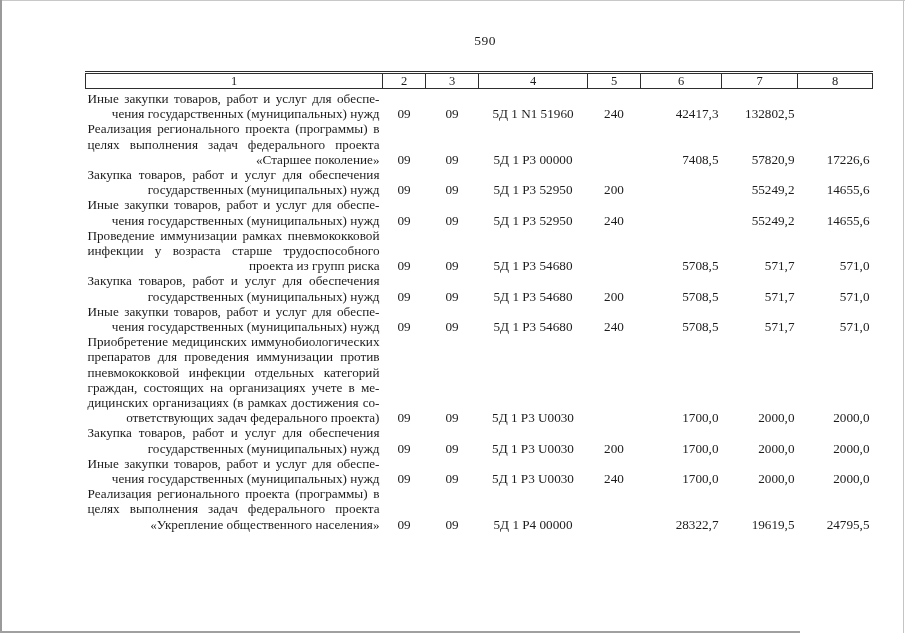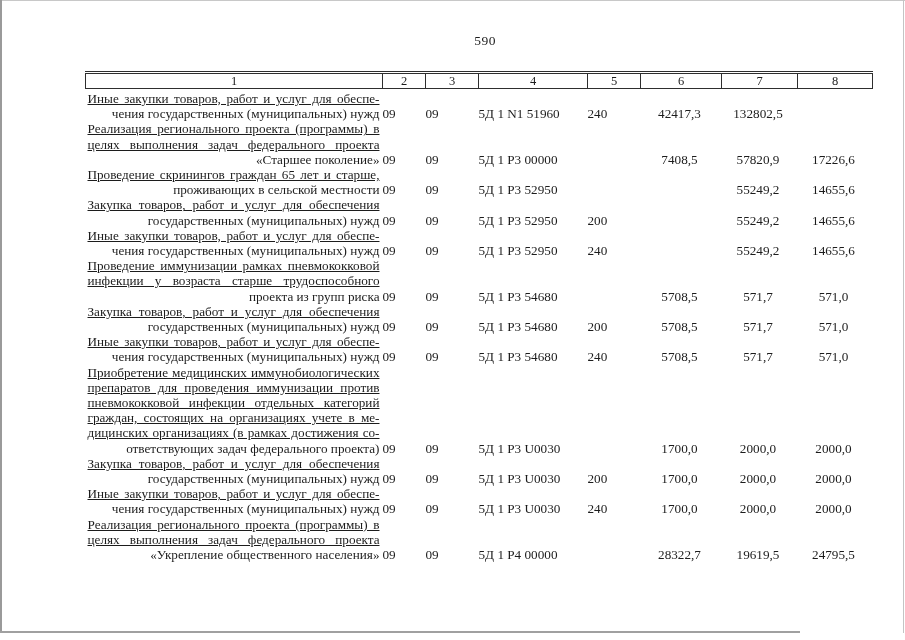--- a/index.html
+++ b/index.html
@@ -29,24 +29,24 @@
     border:1px solid #2e2e2e;border-top:3px double #2e2e2e;
     height:14px;line-height:13px;padding:0;text-align:center;
     background:#ffffff;
   }
   tbody td{
     vertical-align:bottom;padding:0;line-height:15.2px;
     white-space:nowrap;
   }
   tbody tr:first-child td{padding-top:2px;}
   td.c1{padding-left:2px;padding-right:3px;white-space:normal;}
-  td.c1 .jl{text-align:justify;text-align-last:justify;text-decoration:underline;}
+  td.c1 .jl{text-align:justify;text-align-last:justify;}
   td.c1 .ll{text-align:right;}
-  td.center{}
-  td.right{text-align:center;padding-right:3px;}
+  td.center{text-align:center;}
+  td.right{text-align:right;padding-right:3px;}
 </style>
 </head>
 <body>
 
 <div class="frame-top"></div>
 <div class="frame-left"></div>
 <div class="frame-bottom"></div>
 <div class="frame-right"></div>
 
 <div class="page-num">590</div>
@@ -97,33 +97,20 @@
         <td class="center">09</td>
         <td class="center">09</td>
         <td class="center">5Д 1 Р3 00000</td>
         <td class="center"></td>
         <td class="right">7408,5</td>
         <td class="right">57820,9</td>
         <td class="right">17226,6</td>
       </tr>
       <tr>
         <td class="c1">
-          <div class="jl">Проведение скринингов граждан 65 лет и старше,</div>
-          <div class="ll">проживающих в сельской местности</div>
-        </td>
-        <td class="center">09</td>
-        <td class="center">09</td>
-        <td class="center">5Д 1 Р3 52950</td>
-        <td class="center"></td>
-        <td class="right"></td>
-        <td class="right">55249,2</td>
-        <td class="right">14655,6</td>
-      </tr>
-      <tr>
-        <td class="c1">
           <div class="jl">Закупка товаров, работ и услуг для обеспечения</div>
           <div class="ll">государственных (муниципальных) нужд</div>
         </td>
         <td class="center">09</td>
         <td class="center">09</td>
         <td class="center">5Д 1 Р3 52950</td>
         <td class="center">200</td>
         <td class="right"></td>
         <td class="right">55249,2</td>
         <td class="right">14655,6</td>

